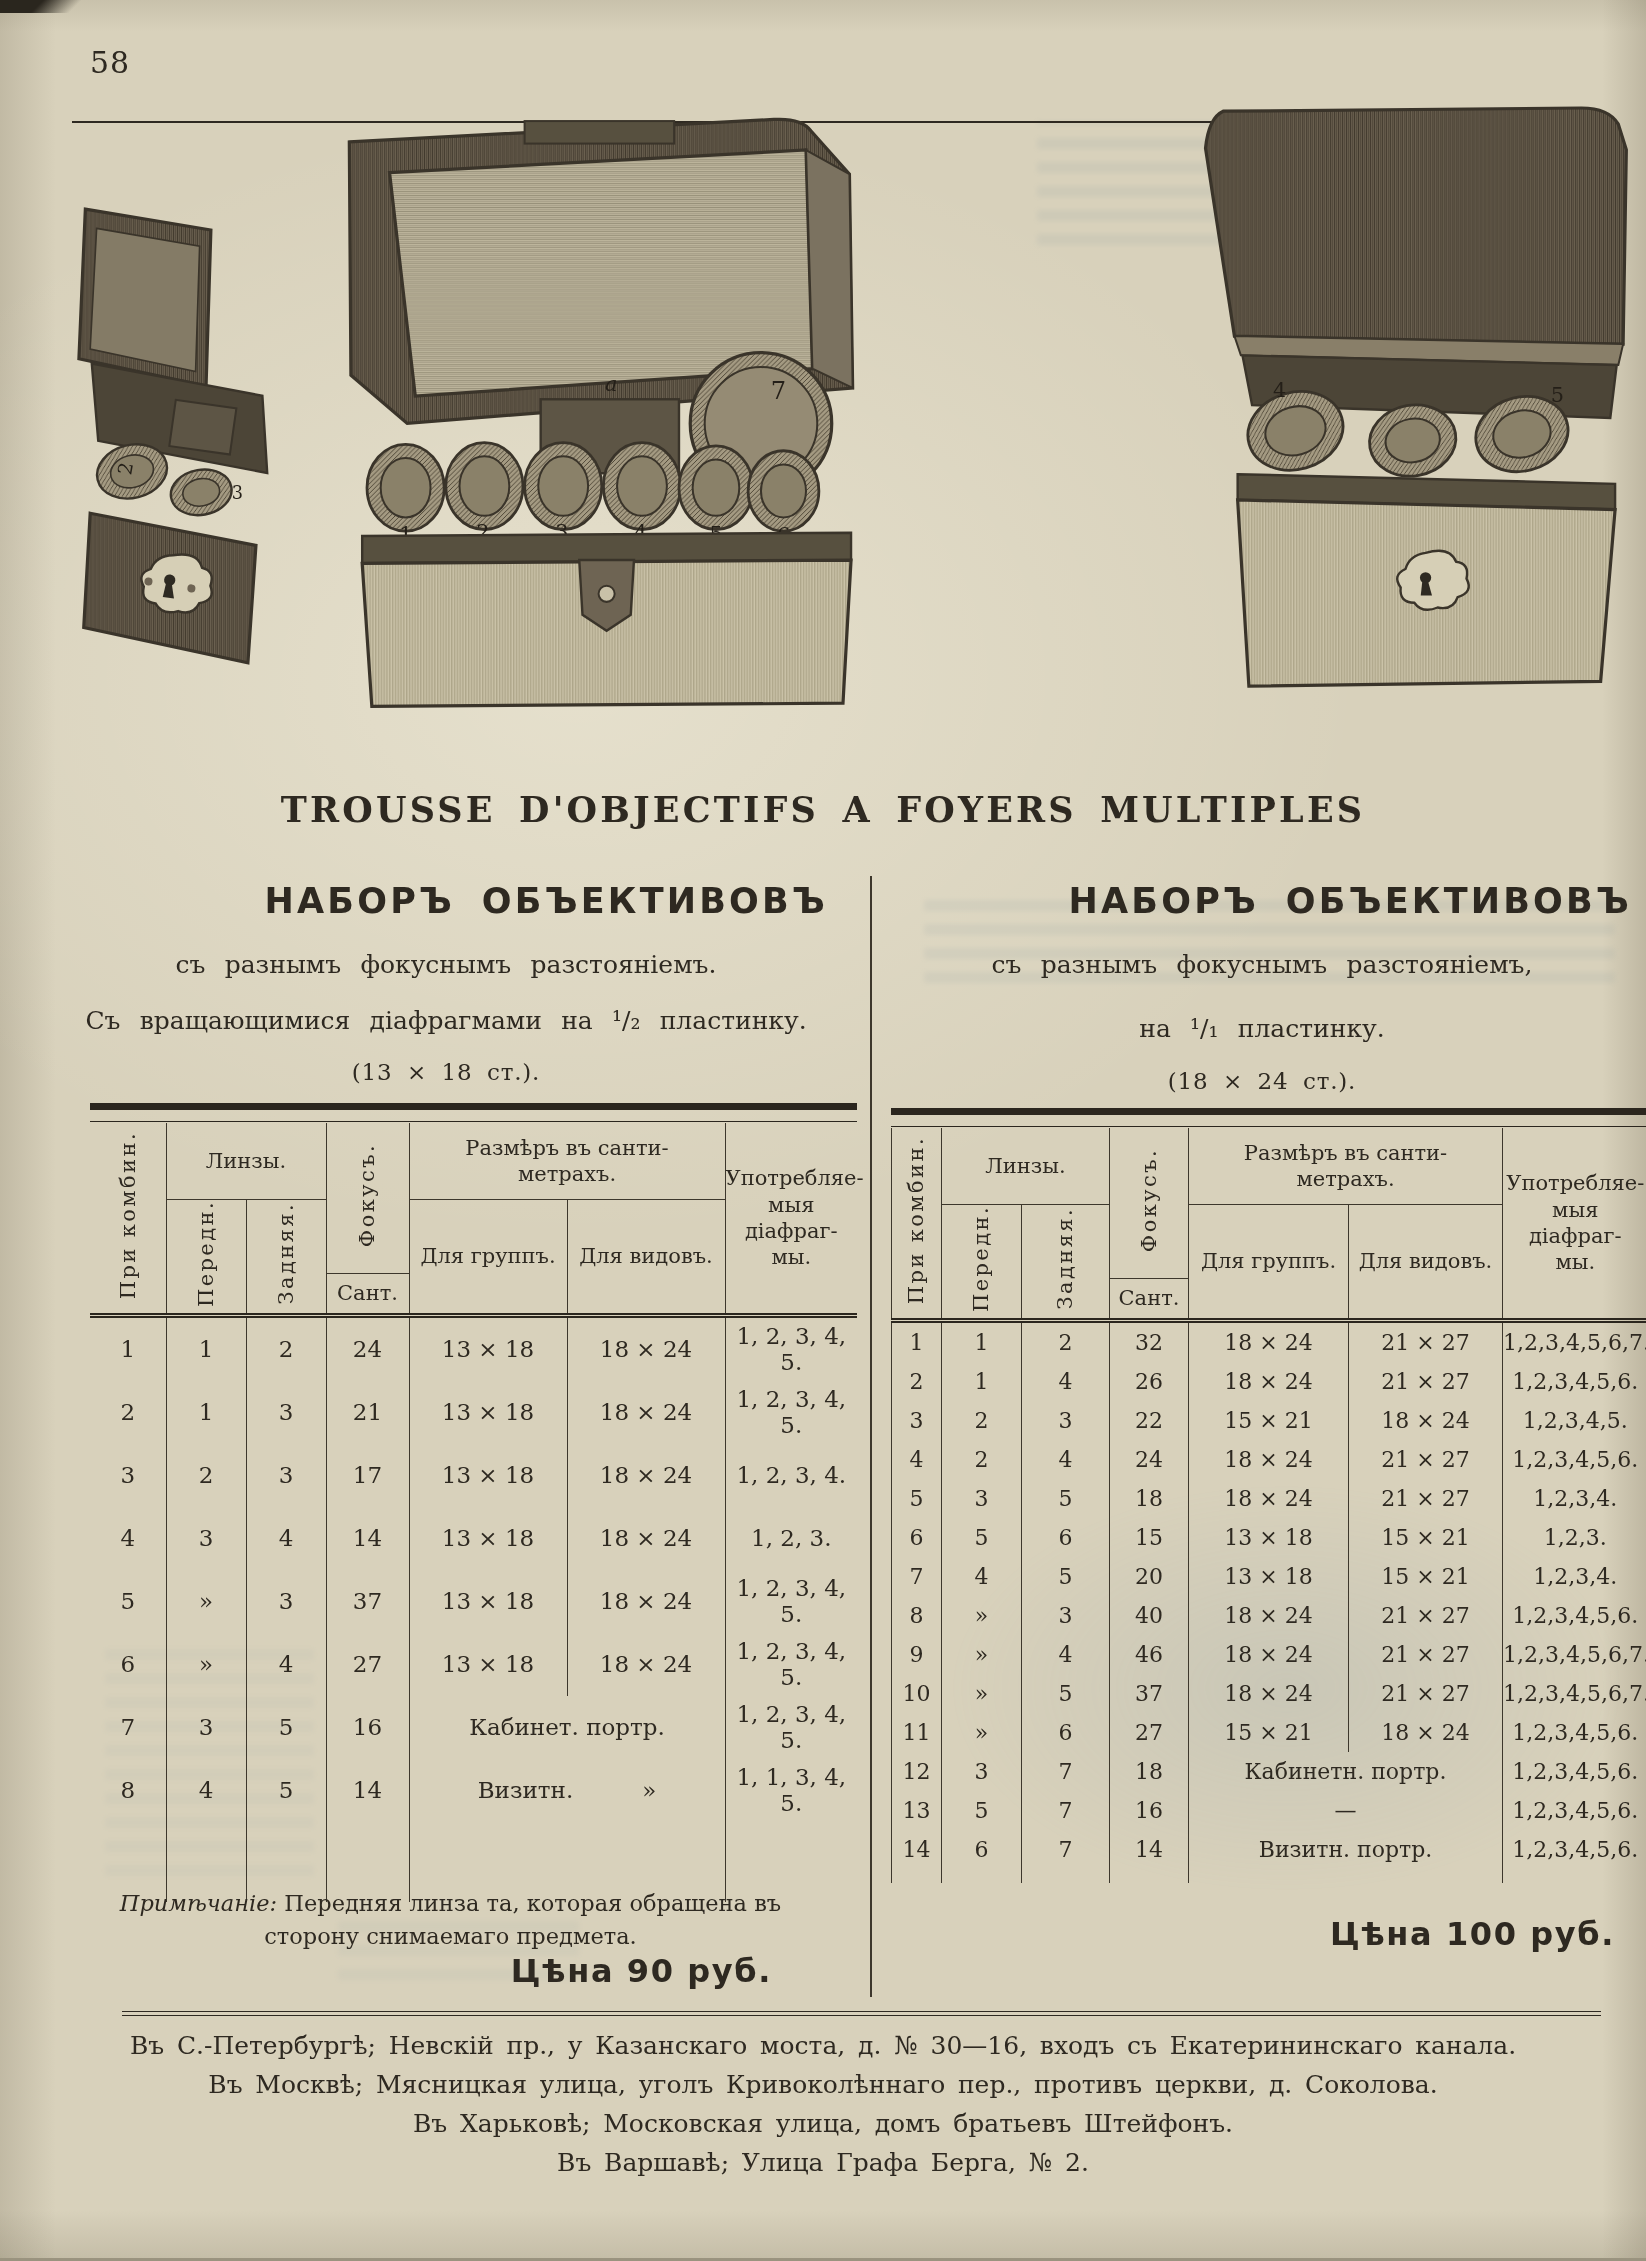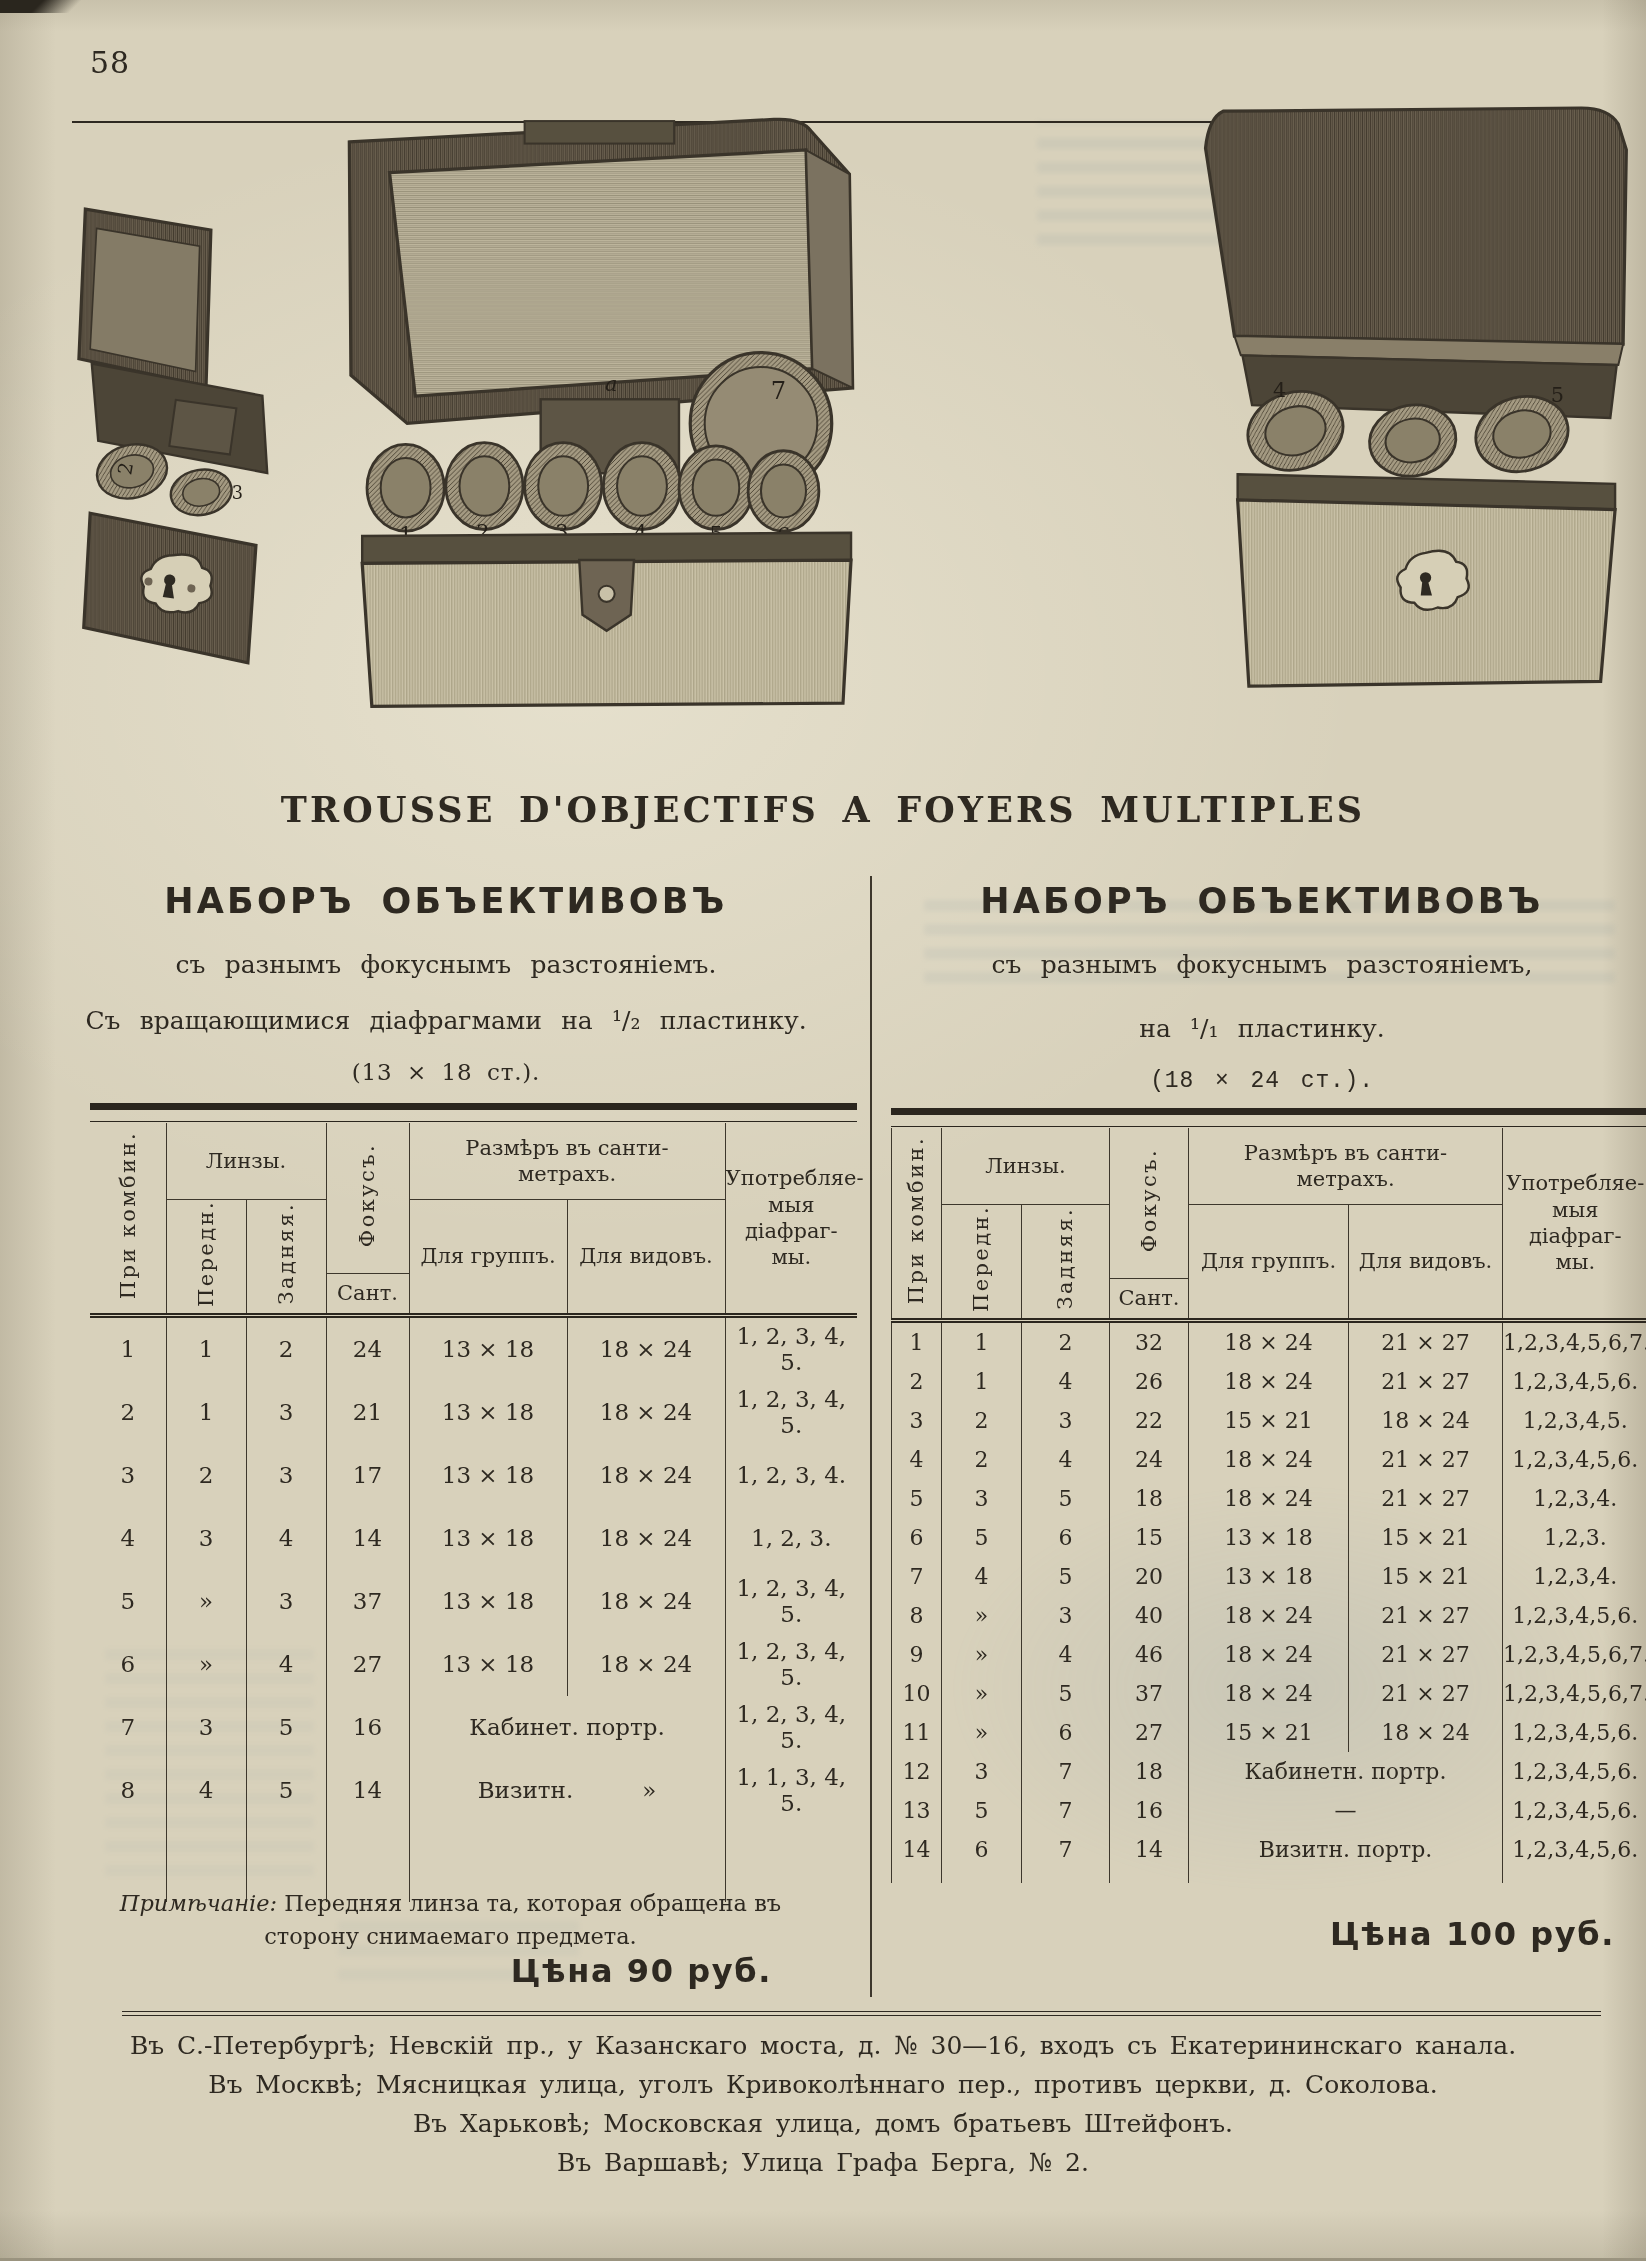--- a/index.html
+++ b/index.html
@@ -27,21 +27,21 @@
   
   .ghost{position:absolute;pointer-events:none;}
   .ghost.stripes{background:repeating-linear-gradient(0deg,rgba(0,0,0,0) 0 13px,#6e8894 13px 24px);opacity:.09;filter:blur(2.4px);}
   .ghost.blob{background:radial-gradient(ellipse at 50% 50%, #7e93a0 0%, rgba(126,147,160,0) 70%);opacity:.16;filter:blur(3.2px);}
   
   .page-number{font-size:30px;letter-spacing:0.8px;}
   .masthead{width:100%;text-align:center;font-weight:bold;font-size:37px;letter-spacing:7.2px;word-spacing:17.7px;}
   .head-rule{border-top:2.4px solid var(--ink);height:0;}
   .fig-caption{text-align:center;font-size:25px;letter-spacing:2.4px;}
   .main-title{width:100%;text-align:center;font-weight:bold;font-size:35px;letter-spacing:3.2px;word-spacing:8px;}
-  .col-heading{text-align:center;font-family:"DejaVu Sans",sans-serif;font-weight:bold;font-size:35px;letter-spacing:3.2px;word-spacing:11.3px;}
+  .col-heading{text-align:right;font-family:"DejaVu Sans",sans-serif;font-weight:bold;font-size:35px;letter-spacing:3.2px;word-spacing:11.3px;}
   .col-sub{text-align:center;font-size:25px;word-spacing:11.3px;}
   .col-format{text-align:center;font-size:23px;letter-spacing:0.8px;word-spacing:6.4px;}
   .divider-v{width:2.4px;background:var(--line);}
   
   .table-block{position:absolute;}
   .table-top-rule{height:10.5px;border-top:7.2px solid #2b261e;border-bottom:1.6px solid #2b261e;}
   table.cat-table{border-collapse:collapse;table-layout:fixed;margin-top:1.6px;}
   .cat-table th,.cat-table td{border-right:1.6px solid var(--line);padding:0;}
   .cat-table .no-r{border-right:none !important;}
   .cat-table .bl{border-left:1.6px solid var(--line);}
@@ -347,21 +347,21 @@
 
   <div class="abs note" style="left:113px;top:1887px;width:675px;">
     <span class="lbl">Примѣчаніе:</span>
     <span>Передняя линза та, которая обращена въ сторону снимаемаго предмета.</span>
   </div>
   <div class="abs price" style="left:129px;top:1952px;width:643px;">Цѣна 90 руб.</div>
 
   <div class="abs col-heading" style="left:892px;top:881px;width:740px;">НАБОРЪ ОБЪЕКТИВОВЪ</div>
   <div class="abs col-sub" style="left:892px;top:950px;width:740px;">съ разнымъ фокуснымъ разстояніемъ,</div>
   <div class="abs col-sub" style="left:892px;top:1014px;width:740px;">на ¹/₁ пластинку.</div>
-  <div class="abs col-format" style="left:892px;top:1068px;width:740px;font-family:Liberation Mono, monospace;">(18 × 24 ст.).</div>
+  <div class="abs col-format" style="left:892px;top:1068px;width:740px;">(18 × 24 ст.).</div>
 
   <div class="table-block" style="left:891px;top:1108px;width:756px;">
     <div class="table-top-rule"></div>
     <table class="cat-table table-right" style="width:756px;">
       <colgroup>
         <col style="width:50px">
           <col style="width:80px">
           <col style="width:88px">
           <col style="width:79px">
         <col style="width:160px">

